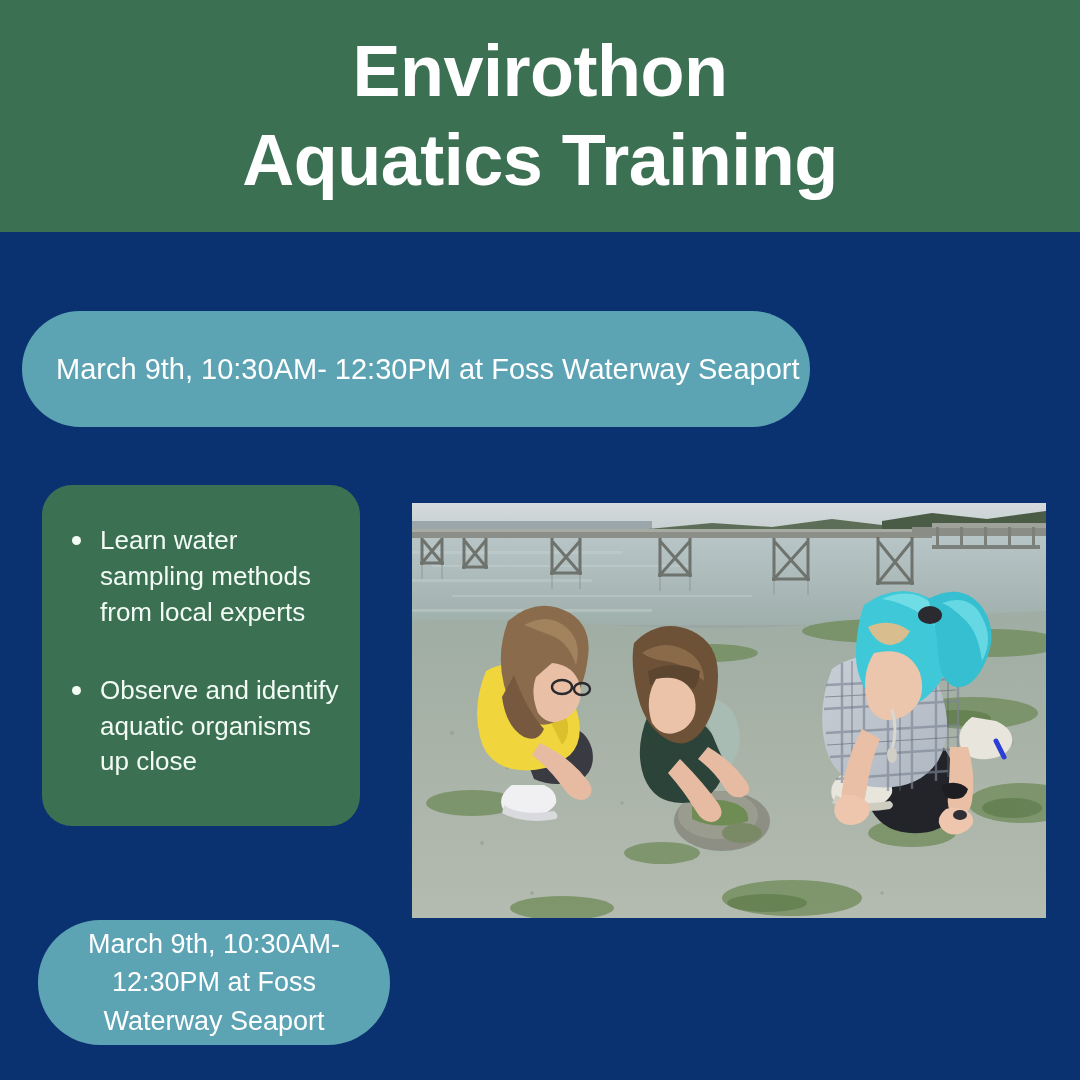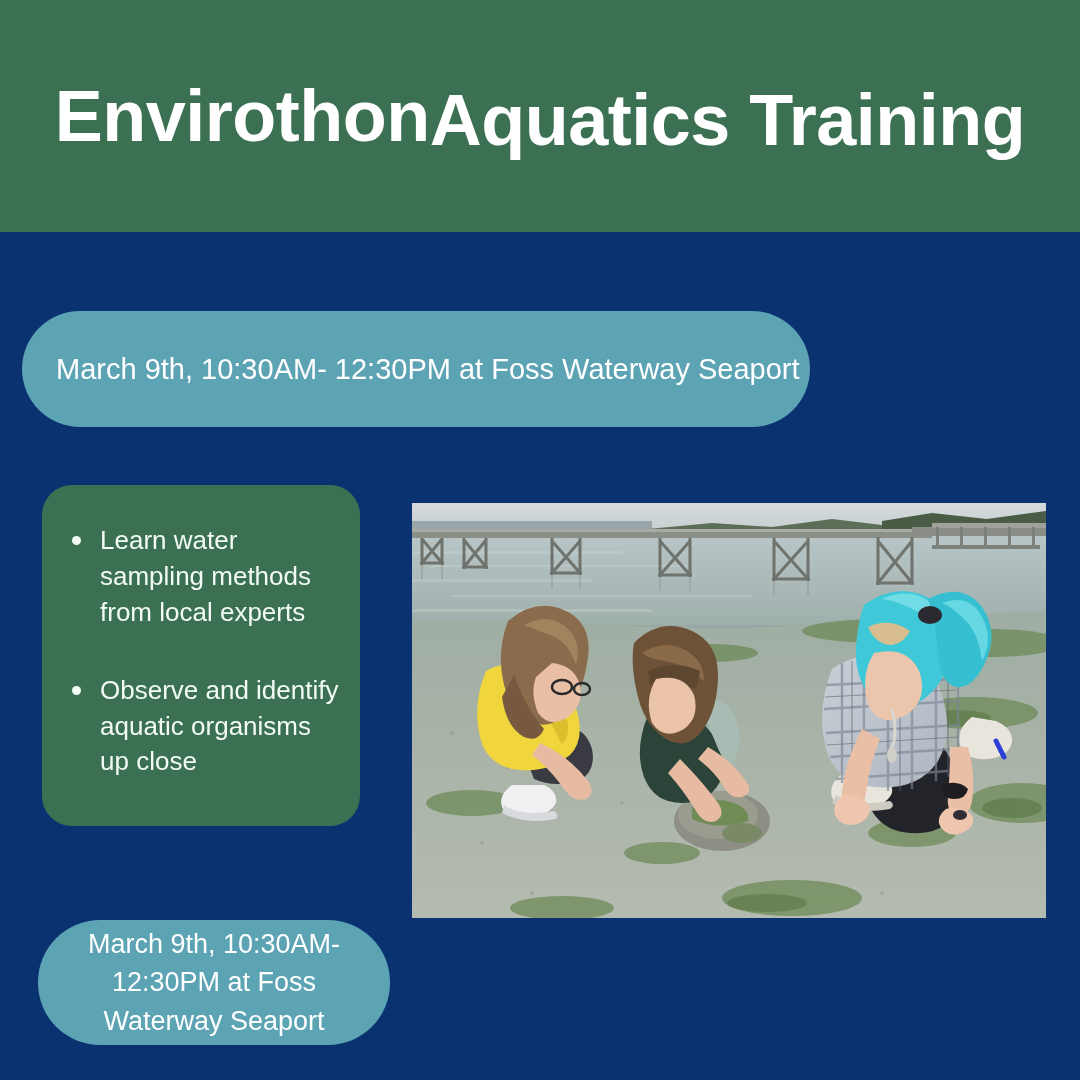--- a/index.html
+++ b/index.html
@@ -18,21 +18,21 @@
 
   
   .header-band {
     position: absolute;
     left: 0;
     top: 0;
     width: 1080px;
     height: 232px;
     background: #3C7053;
     display: flex;
-    flex-direction: row;
+    flex-direction: column;
     align-items: center;
     justify-content: center;
   }
   .title-line {
     color: #ffffff;
     font-weight: bold;
     font-size: 72px;
     line-height: 1.12;
     letter-spacing: -0.5px;
     text-align: center;

